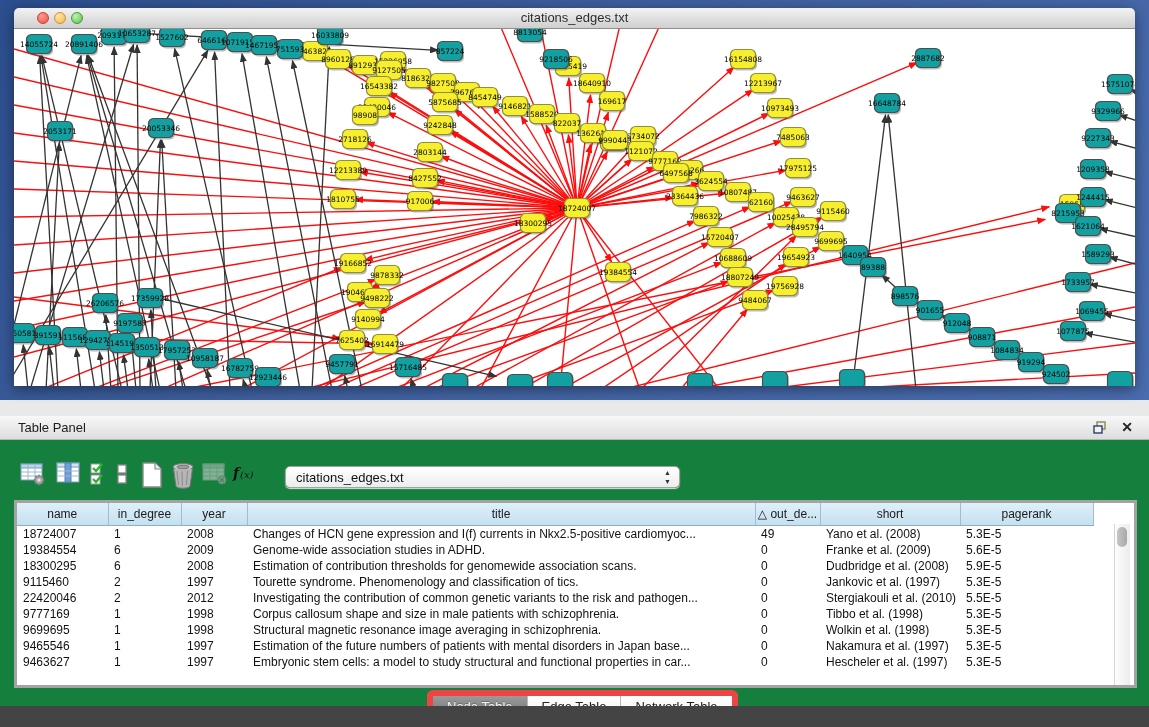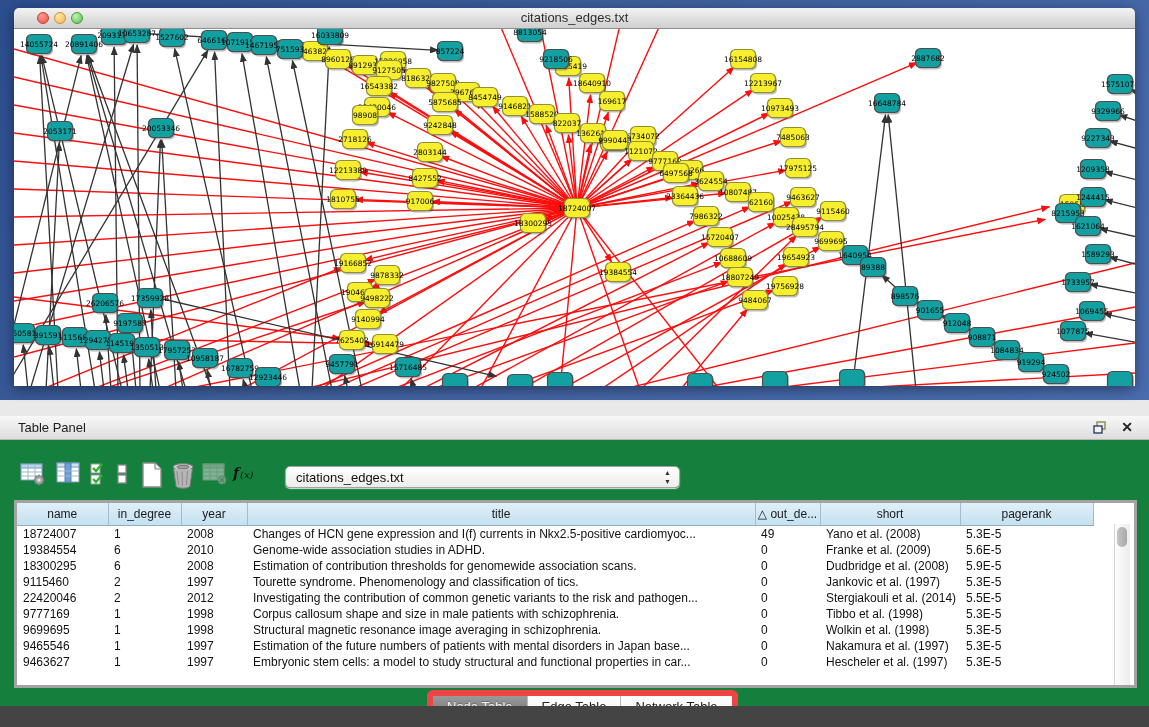--- a/index.html
+++ b/index.html
@@ -960,21 +960,21 @@
               <td>1</td>
               <td>2008</td>
               <td>Changes of HCN gene expression and I(f) currents in Nkx2.5-positive cardiomyoc...</td>
               <td>49</td>
               <td>Yano et al. (2008)</td>
               <td>5.3E-5</td>
             </tr>
             <tr>
               <td>19384554</td>
               <td>6</td>
-              <td>2010</td>
+              <td>2009</td>
               <td>Genome-wide association studies in ADHD.</td>
               <td>0</td>
               <td>Franke et al. (2009)</td>
               <td>5.6E-5</td>
             </tr>
             <tr>
               <td>18300295</td>
               <td>6</td>
               <td>2008</td>
               <td>Estimation of contribution thresholds for genomewide association scans.</td>
@@ -990,21 +990,21 @@
               <td>0</td>
               <td>Jankovic et al. (1997)</td>
               <td>5.3E-5</td>
             </tr>
             <tr>
               <td>22420046</td>
               <td>2</td>
               <td>2012</td>
               <td>Investigating the contribution of common genetic variants to the risk and pathogen...</td>
               <td>0</td>
-              <td>Stergiakouli et al. (2014)</td>
+              <td>Stergiakouli et al. (2010)</td>
               <td>5.5E-5</td>
             </tr>
             <tr>
               <td>9777169</td>
               <td>1</td>
               <td>1998</td>
               <td>Corpus callosum shape and size in male patients with schizophrenia.</td>
               <td>0</td>
               <td>Tibbo et al. (1998)</td>
               <td>5.3E-5</td>

